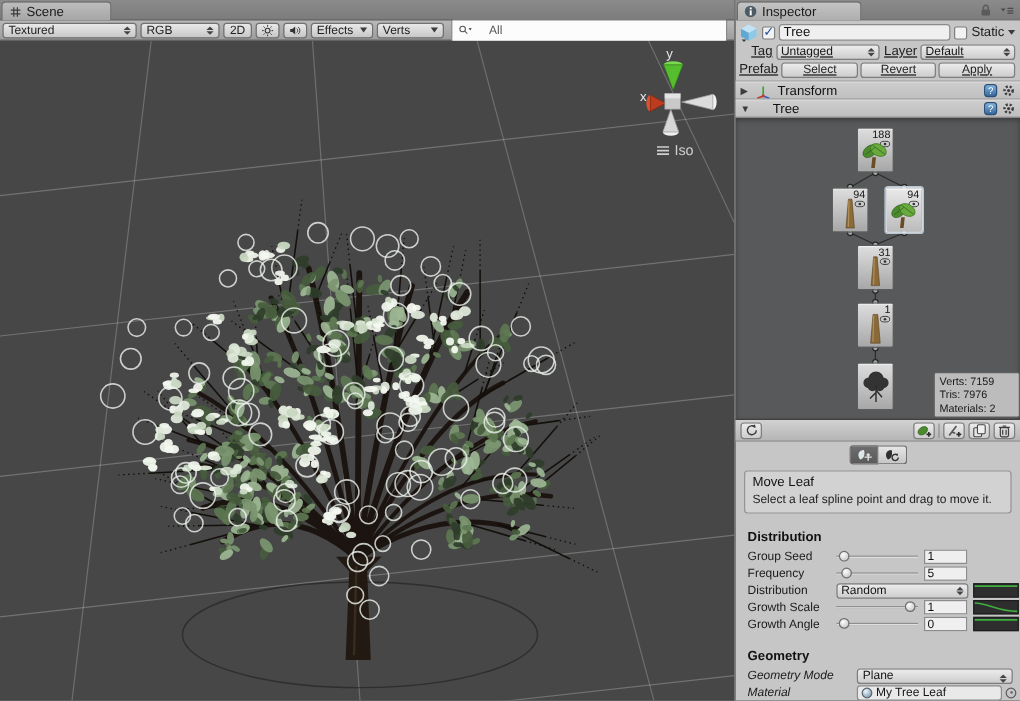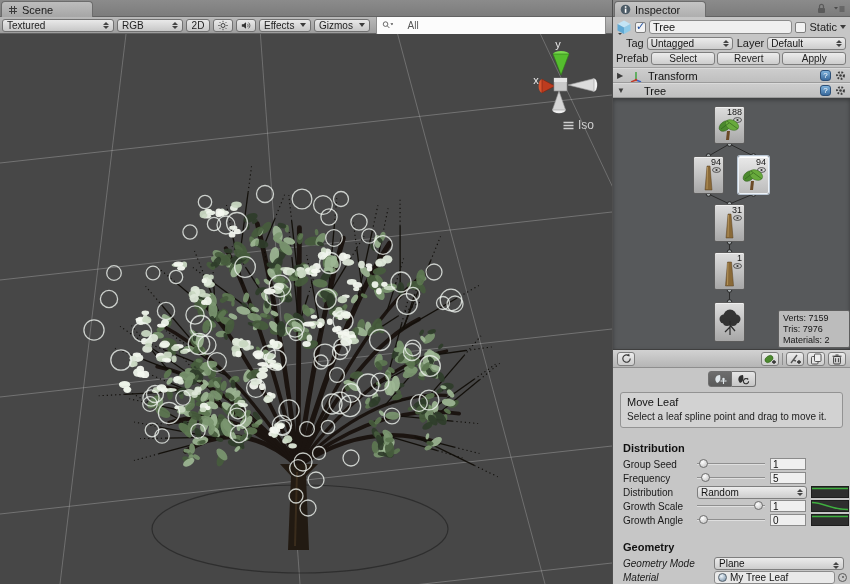--- a/index.html
+++ b/index.html
@@ -31,37 +31,37 @@
   .tb-sep { width:1px; height:12px; background:#7e7e7e; }
   .search-pill { flex:1; height:30px; margin:0 4px 0 3px; background:#fcfcfc;
     border:1px solid #8b8b8b; border-radius:7px; display:flex; align-items:center; padding:0 5px; gap:14px; }
   .search-pill input { border:none; outline:none; background:transparent; font-size:10px;
     color:#555; width:100%; font-family:inherit; }
 
   .viewport { position:absolute; left:0; top:34px; width:612px; height:550px;
     background:#474747; overflow:hidden; }
   .viewport svg.art { position:absolute; left:0; top:0; }
   .gizmo { position:absolute; right:12px; top:4px; }
-  .iso-label { position:absolute; right:18px; top:84px; display:flex; align-items:center; gap:4px;
+  .iso-label { position:absolute; right:34px; top:84px; display:flex; align-items:center; gap:4px;
     color:#cfcfcf; font-size:12px; }
 
   
   .inspector { position:absolute; left:612px; top:0; width:238px; height:584px;
     background:#c6c6c6; border-left:1px solid #4e4e4e; font-size:11px; color:#141414; }
   .insp-tabbar { position:relative; height:17px; background:linear-gradient(#8b8b8b,#7c7c7c);
     border-bottom:1px solid #636363; }
-  .insp-tab { position:absolute; left:1px; top:1px; height:16px; width:92px;
+  .insp-tab { position:absolute; left:1px; top:1px; height:16px; width:104px;
     background:linear-gradient(#c4c4c4,#aeaeae); border:1px solid #6c6c6c; border-bottom:none;
     border-radius:4px 4px 0 0; display:flex; align-items:center; gap:4px; padding:0 5px;
     font-size:11px; color:#1a1a1a; }
   .insp-tab-icons { position:absolute; right:5px; top:3px; display:flex; gap:7px; align-items:center; }
 
   .go-header { padding:2px 4px 2px 3px; border-bottom:1px solid #a2a2a2; }
   .go-row { display:flex; align-items:center; gap:3px; height:16px; }
-  .go-row + .go-row { margin-top:1px; height:14px; }
+  .go-row + .go-row { margin-top:1px; height:14px;text-decoration:underline; }
   .name-field { flex:1; height:14px; background:#efefef; border:1px solid #8b8b8b;
     border-radius:3px; padding:0 3px; font-size:11px; color:#111; font-family:inherit; outline:none; min-width:10px; }
   .checkbox { width:11px; height:11px; background:#f2f2f2; border:1px solid #7e7e7e;
     border-radius:2px; position:relative; flex:none; }
   .checkbox.checked:after { content:"✓"; position:absolute; left:0px; top:-3px;
     font-size:11px; color:#1f4f9e; font-weight:bold; }
   .mini-dd { height:13px; border:1px solid #7e7e7e; border-radius:3px;
     background:linear-gradient(#ececec,#cdcdcd); display:flex; align-items:center;
     font-size:10px; padding:0 3px; gap:3px; }
   .lbl-r { font-size:11px; color:#1c1c1c; }
@@ -182,21 +182,21 @@
           <polygon points="1,4 3,4 6,1.5 6,9.5 3,7 1,7" fill="#333"></polygon>
           <path d="M7.5,3.5 a2.5,2.5 0 0 1 0,4 M9,2 a4.5,4.5 0 0 1 0,7" fill="none" stroke="#333" stroke-width="0.9"></path>
         </svg>
       </div>
       <div class="tb-dd" style="width:52px">
         <span class="grow">Effects</span>
         <span class="tb-sep"></span>
         <span class="caret"></span>
       </div>
       <div class="tb-dd" style="width:56px">
-        <span class="grow">Gizmos</span>
+        <span class="grow">Verts</span>
         <span class="caret"></span>
       </div>
       <div class="search-pill">
         <svg width="13" height="10" viewBox="0 0 13 10">
           <circle cx="4" cy="4" r="2.6" fill="none" stroke="#555" stroke-width="1"></circle>
           <path d="M6,6l2.4,2.4" stroke="#555" stroke-width="1"></path>
           <polygon points="9.5,3 13,3 11.2,5.4" fill="#555"></polygon>
         </svg>
         <input value="All" style="">
       </div>

